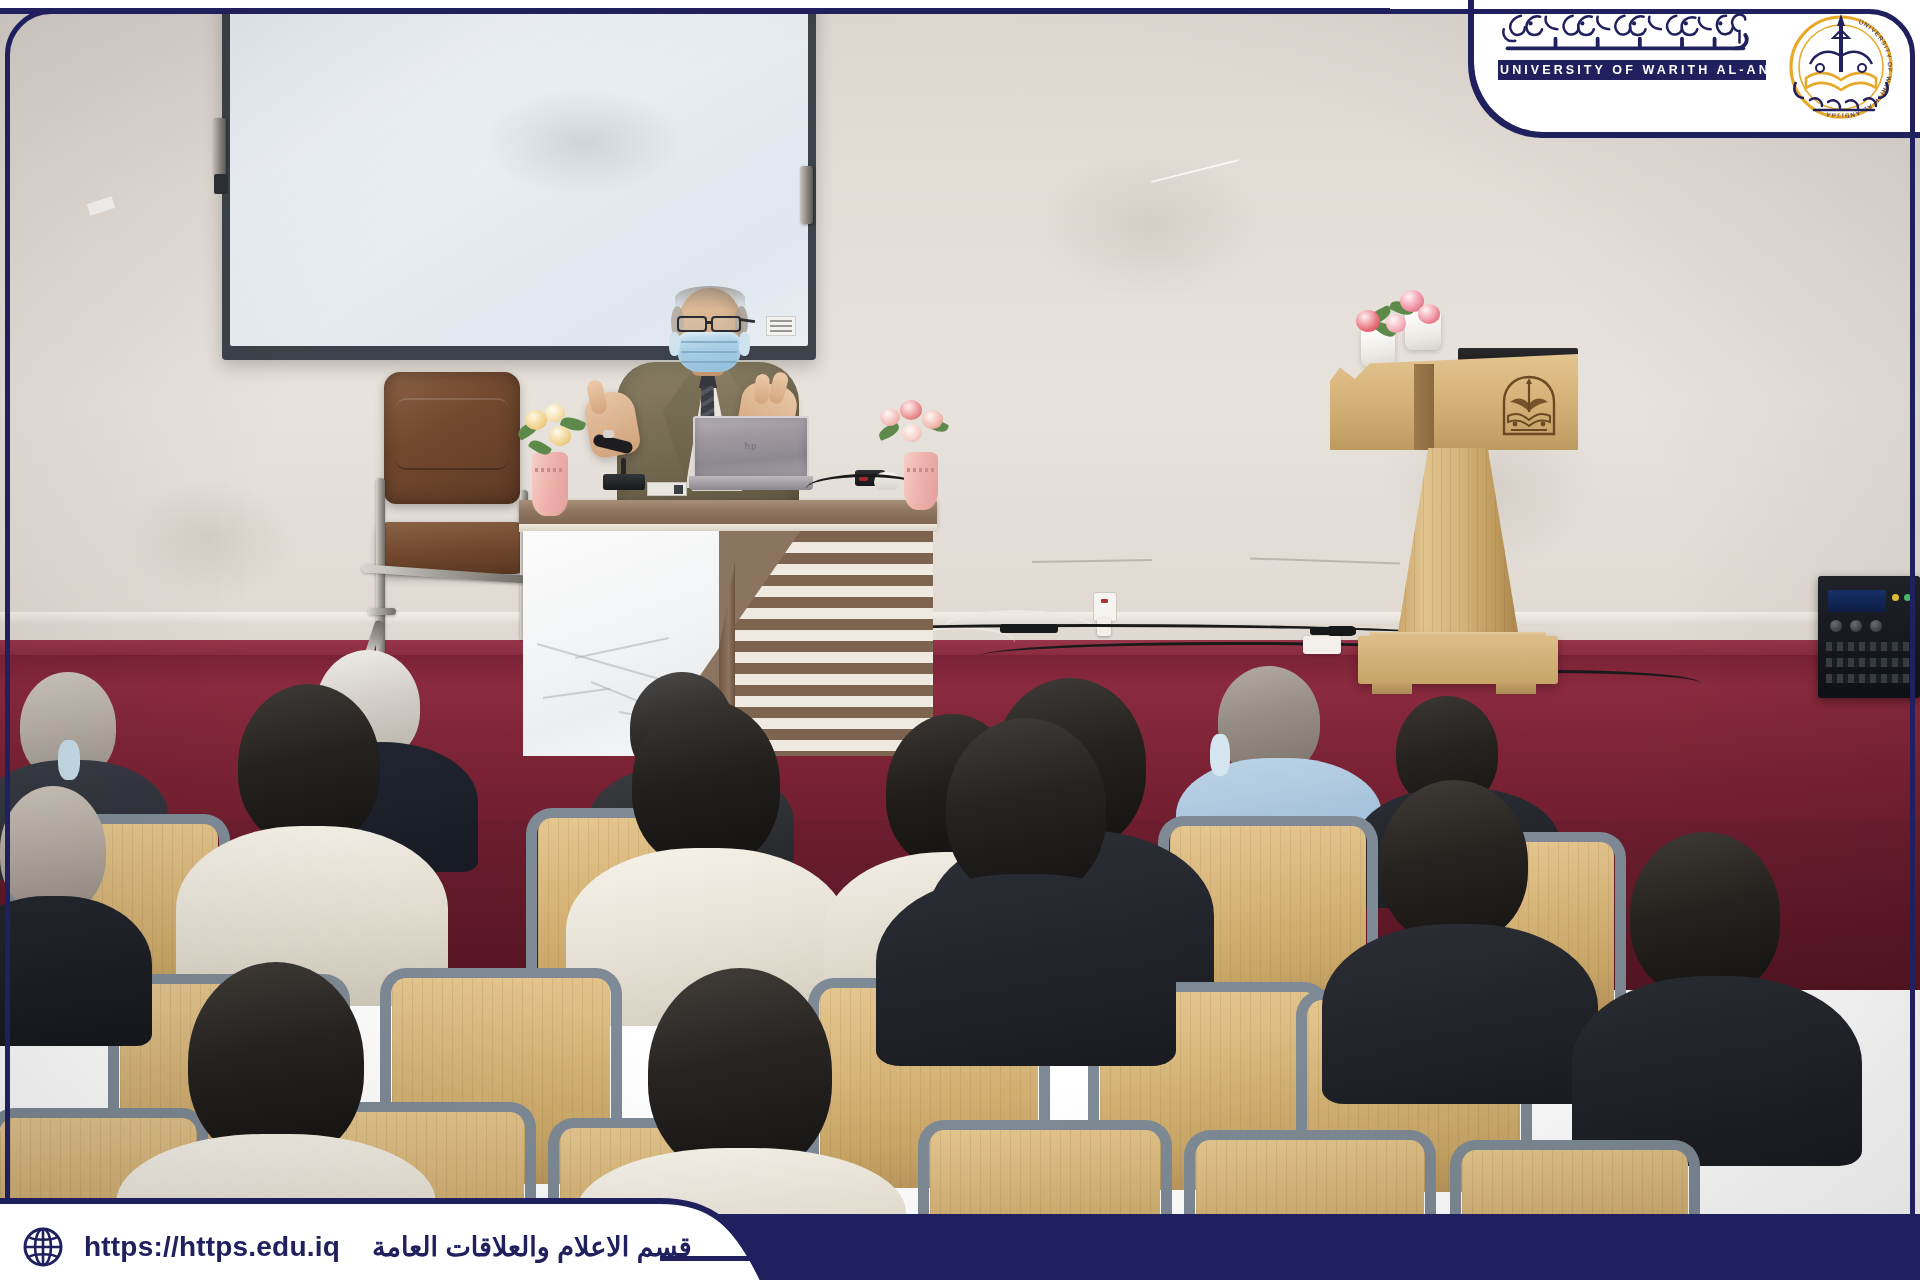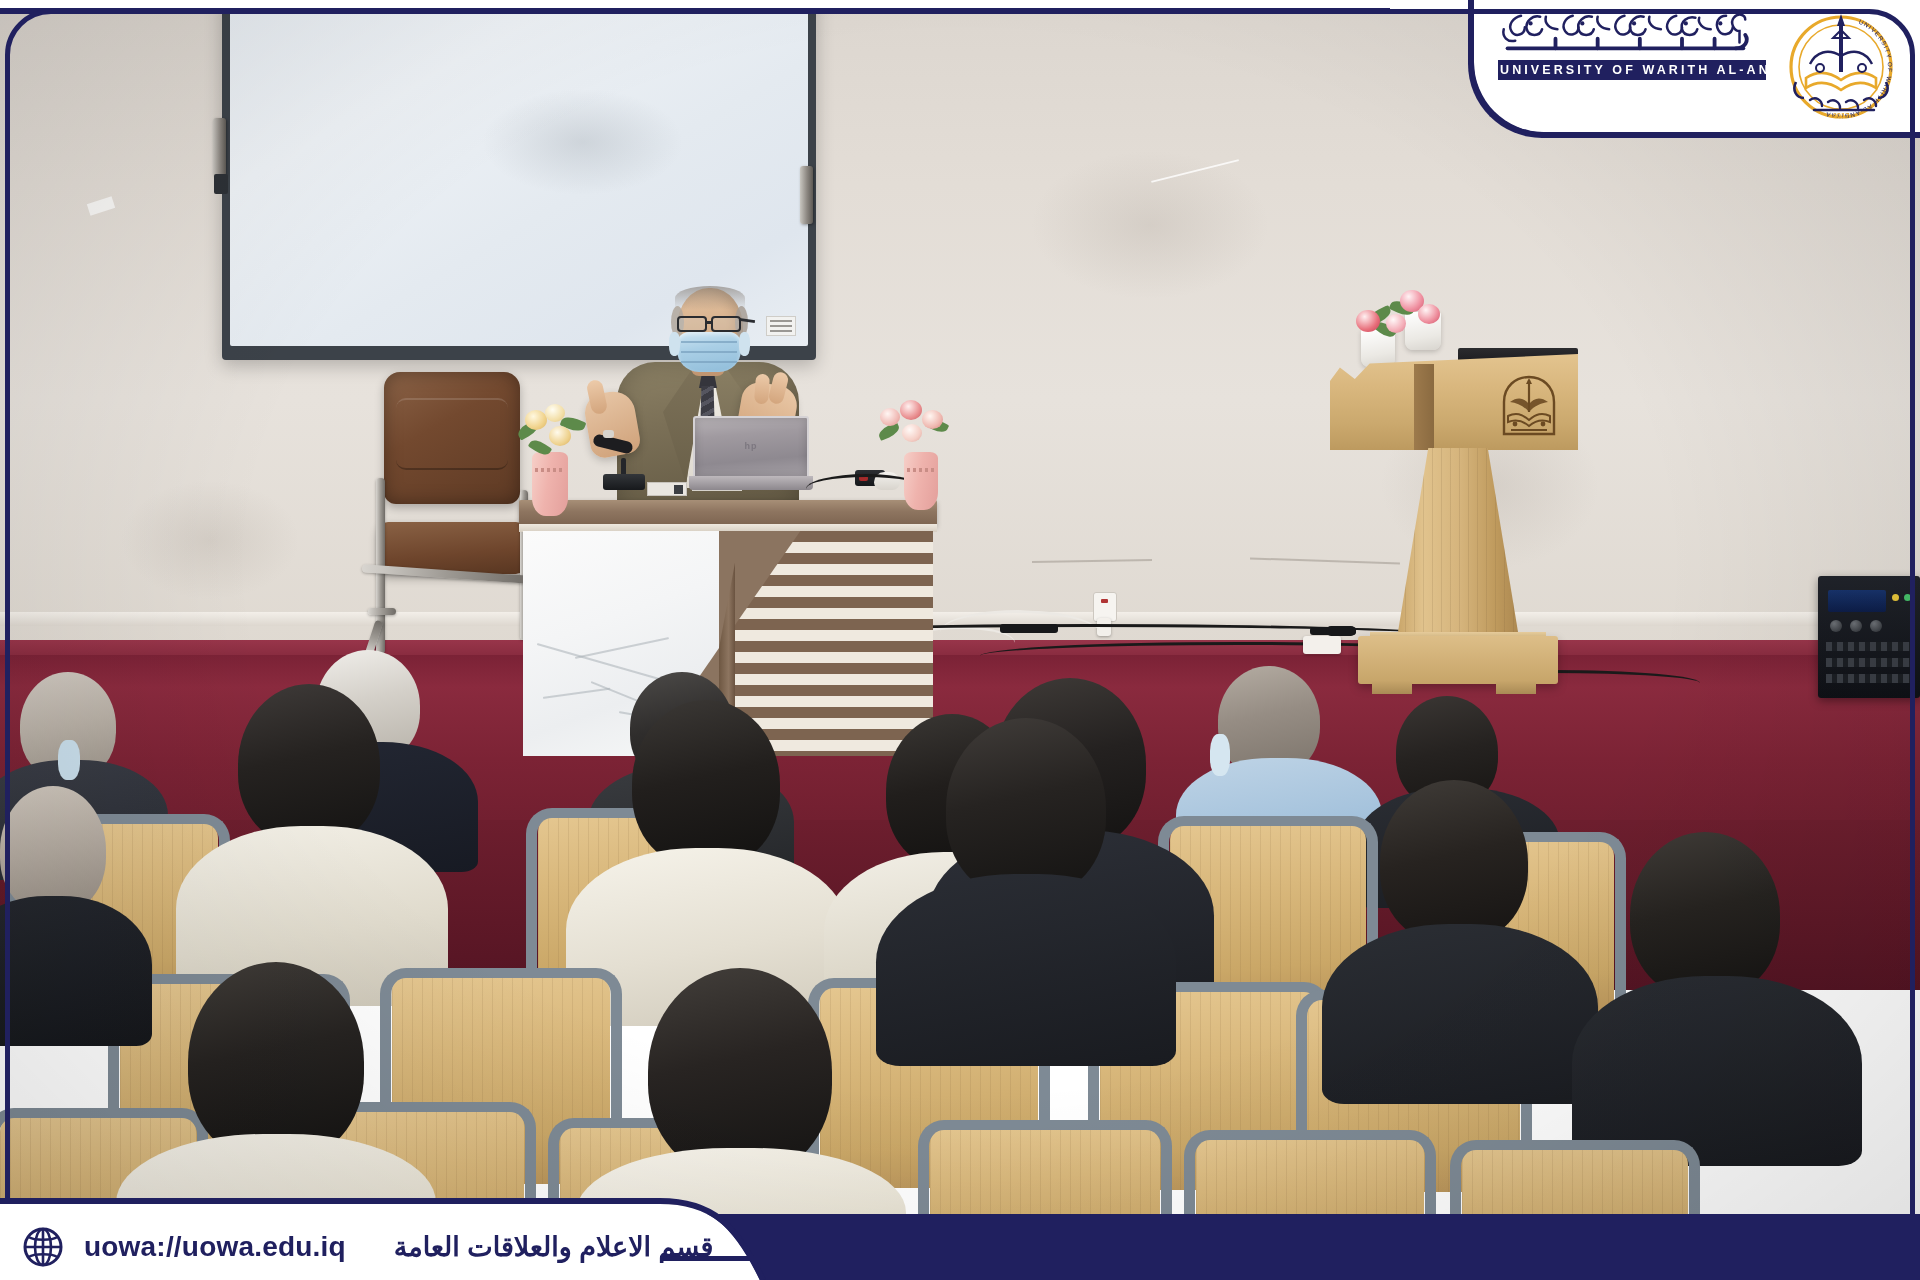--- a/index.html
+++ b/index.html
@@ -214,21 +214,21 @@
     pointer-events:none; }
   .footer-line { position:absolute; left:660px; bottom:19px; width:1245px; height:5px;
     background:#20205f; }
 
   .footer-inner { position:absolute; left:0; bottom:0; width:716px; height:66px;
     display:flex; align-items:center; gap:20px; padding-left:22px; }
   .globe { width:42px; height:42px; flex:0 0 42px; }
   .url { color:#20205f; font-size:28px; font-weight:bold; letter-spacing:.2px;
     white-space:nowrap; }
   .dept { color:#20205f; font-size:27px; font-weight:bold; white-space:nowrap;
-    direction:rtl; margin-left:28px; }
+    direction:rtl; margin-left:12px; }
 
   
   .logo-wrap { position:absolute; right:0; top:0; width:446px; height:132px; }
   .logo-text { position:absolute; left:24px; top:10px; width:268px; }
   .logo-ar { display:block; height:46px; }
   .logo-en { margin-top:4px; background:#20205f; color:#ffffff;
     font-size:12.5px; font-weight:bold; letter-spacing:3.1px; text-align:center;
     padding:3px 2px 3px 2px; white-space:nowrap; }
   .seal { position:absolute; right:18px; top:6px; width:122px; height:122px; }
 
@@ -784,18 +784,18 @@
 
     <div class="footer-inner">
       <svg class="globe" viewBox="0 0 42 42">
         <circle cx="21" cy="21" r="18" fill="none" stroke="#20205f" stroke-width="3"></circle>
         <ellipse cx="21" cy="21" rx="8" ry="18" fill="none" stroke="#20205f" stroke-width="2.6"></ellipse>
         <line x1="3" y1="21" x2="39" y2="21" stroke="#20205f" stroke-width="2.6"></line>
         <path d="M6.6 11 C12 14.6 30 14.6 35.4 11" fill="none" stroke="#20205f" stroke-width="2.4"></path>
         <path d="M6.6 31 C12 27.4 30 27.4 35.4 31" fill="none" stroke="#20205f" stroke-width="2.4"></path>
         <line x1="21" y1="3" x2="21" y2="39" stroke="#20205f" stroke-width="2.6"></line>
       </svg>
-      <div class="url">uowa://uowa.edu.iq</div>
+      <div class="url">https://https.edu.iq</div>
       <div class="dept">قسم الاعلام والعلاقات العامة</div>
     </div>
   </div>
 
 </div>
 
 </body></html>

